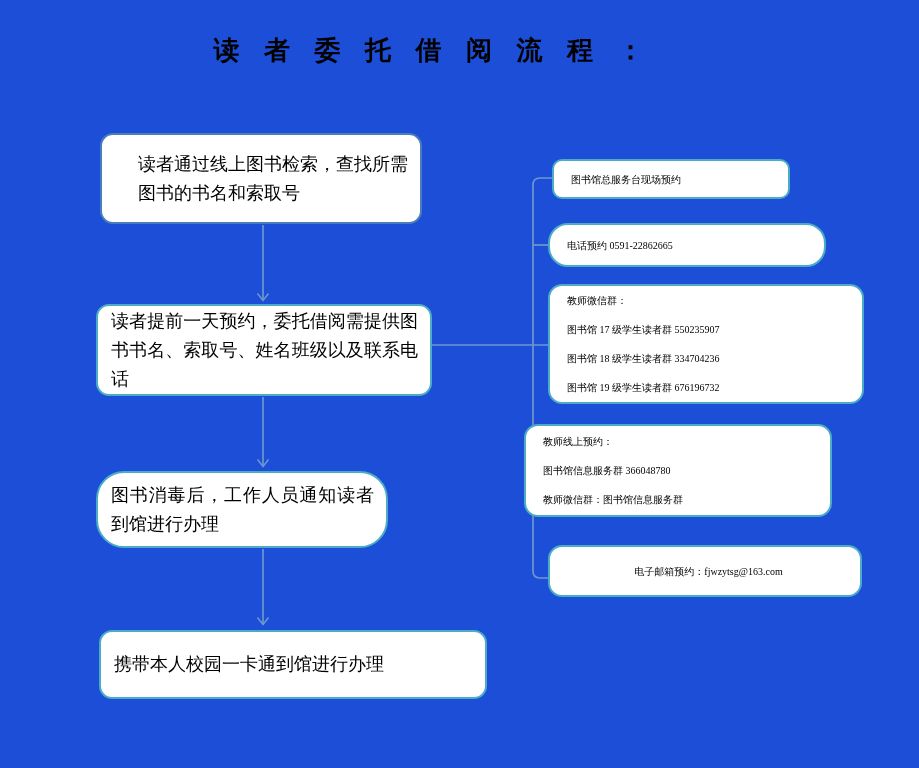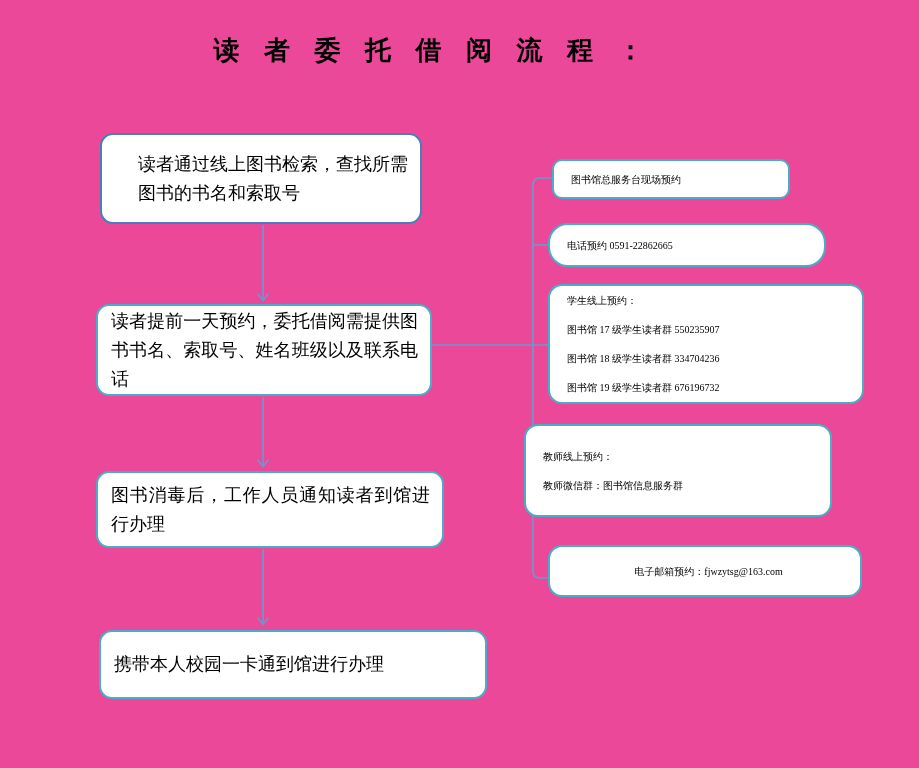--- a/index.html
+++ b/index.html
@@ -4,21 +4,21 @@
 <style>
   * { margin: 0; padding: 0; box-sizing: border-box; }
   body {
     font-family: "Liberation Serif", "DejaVu Serif", serif;
     background: #ffffff;
   }
   .canvas {
     position: relative;
     width: 919px;
     height: 768px;
-    background: #ec4899;
+    background: #1d4ed8;
     overflow: hidden;
   }
   .title {
     position: absolute;
     left: 0;
     top: 33px;
     width: 866px;
     text-align: center;
     font-size: 26px;
     font-weight: bold;
@@ -52,21 +52,21 @@
   }
   .channel {
     font-size: 10px;
     line-height: 29px;
     border-radius: 14px;
     padding: 2px 10px 2px 17px;
   }
   
   .step-1 { left: 100px; top: 133px; width: 322px; height: 91px; }
   .step-2 { left:  96px; top: 304px; width: 336px; height: 92px; }
-  .step-3 { left:  96px; top: 471px; width: 348px; height: 77px; }
+  .step-3 { left:  96px; top: 471px; width: 292px; height: 77px; border-radius: 28px; }
   .step-4 { left:  99px; top: 630px; width: 388px; height: 69px; }
   
   .channel-1 { left: 552px; top: 159px; width: 238px; height: 40px; border-radius: 10px; }
   .channel-2 { left: 548px; top: 223px; width: 278px; height: 44px; border-radius: 20px; }
   .channel-3 { left: 548px; top: 284px; width: 316px; height: 120px; }
   .channel-4 { left: 524px; top: 424px; width: 308px; height: 93px; }
   .channel-5 { left: 548px; top: 545px; width: 314px; height: 52px; align-items: center; }
 </style>
 </head>
 <body>
@@ -113,28 +113,29 @@
 
   <div class="box aqua channel channel-1">
     <div>图书馆总服务台现场预约</div>
   </div>
 
   <div class="box aqua channel channel-2">
     <div>电话预约 0591-22862665</div>
   </div>
 
   <div class="box aqua channel channel-3">
-    <div>学生线上预约：</div>
+    <div>教师微信群：</div>
     <div>图书馆 17 级学生读者群 550235907</div>
     <div>图书馆 18 级学生读者群 334704236</div>
     <div>图书馆 19 级学生读者群 676196732</div>
   </div>
 
   <div class="box aqua channel channel-4">
     <div>教师线上预约：</div>
+    <div>图书馆信息服务群 366048780</div>
     <div>教师微信群：图书馆信息服务群</div>
   </div>
 
   <div class="box aqua channel channel-5">
     <div>电子邮箱预约：fjwzytsg@163.com</div>
   </div>
 
 </div>
 
 </body></html>

